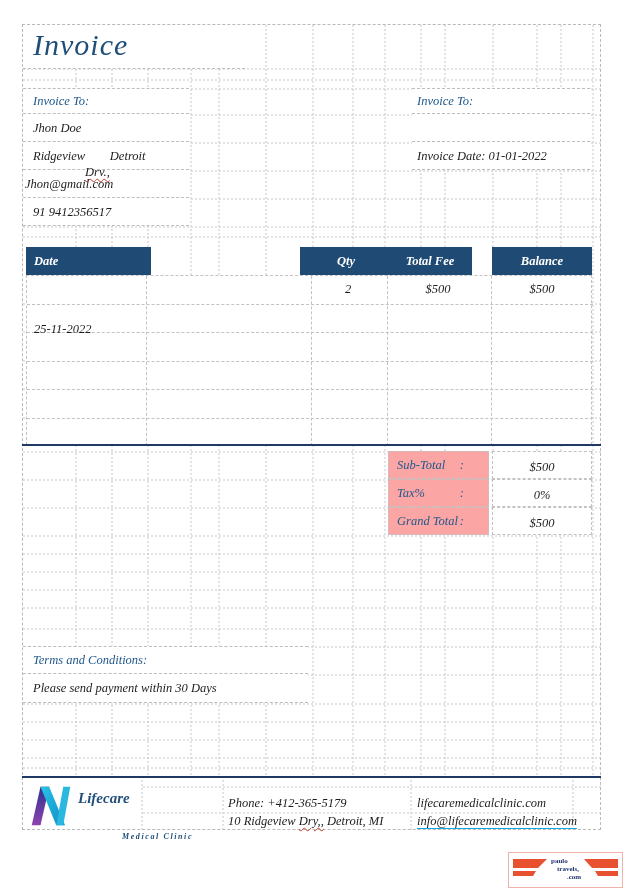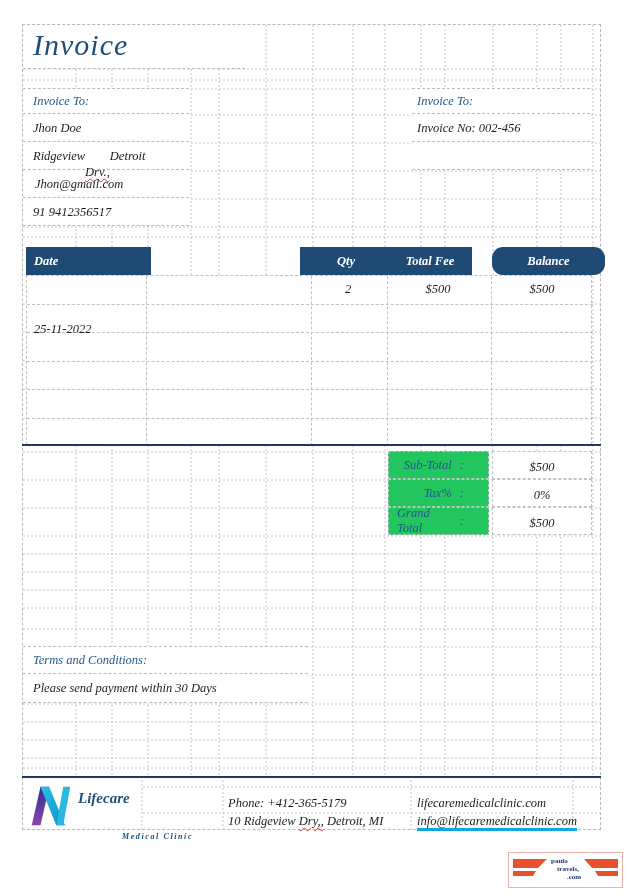--- a/index.html
+++ b/index.html
@@ -27,35 +27,35 @@
       display:flex;align-items:center;justify-content:center;
       font:italic 600 12.5px "Liberation Serif",serif;}
   #items-band{position:absolute;left:26px;top:275px;width:566px;height:170px;background:#fff;
               border:1px dashed #c2c2c2;box-sizing:border-box;z-index:1;}
   .tline-h{position:absolute;left:0;width:566px;height:0;border-top:1px dashed #c2c2c2;}
   .tline-v{position:absolute;top:0;height:170px;width:0;border-left:1px dashed #c2c2c2;}
   .td{position:absolute;top:275px;height:28px;z-index:2;display:flex;align-items:center;justify-content:center;
       font:italic 12.5px "Liberation Serif",serif;color:#1c1c1c;}
   .rule{position:absolute;left:22px;width:579px;height:2px;background:#1f3864;z-index:3;}
   
-  .tot-label{position:absolute;left:388px;width:101px;height:28px;background:#22c55e;z-index:2;
+  .tot-label{position:absolute;left:388px;width:101px;height:28px;background:#fca5a5;z-index:2;
              border:1px dashed #c2c2c2;box-sizing:border-box;display:flex;align-items:center;
-             justify-content:flex-end;padding:0 24px 0 8px;
-             font:italic 12.5px "Liberation Serif",serif;color:#21588c;gap:8px;}
+             justify-content:space-between;padding:0 24px 0 8px;
+             font:italic 12.5px "Liberation Serif",serif;color:#21588c;}
   .tot-value{position:absolute;left:492px;width:100px;height:28px;background:#fff;z-index:2;
              border:1px dashed #c2c2c2;box-sizing:border-box;display:flex;align-items:flex-end;
              justify-content:center;padding-bottom:3px;
              font:italic 12.5px "Liberation Serif",serif;color:#1c1c1c;}
   
   #logo-cell{position:absolute;left:23px;top:779px;width:118px;height:50px;background:#fff;z-index:1;}
   .brand-name{position:absolute;left:78px;top:790px;z-index:2;
               font:italic 700 15px "Liberation Serif",serif;color:#1f4e79;}
   .brand-tag{position:absolute;left:78px;top:832px;z-index:2;letter-spacing:1.6px;
              font:italic 700 8px "Liberation Serif",serif;color:#1f4e79;margin-left:44px;}
-  .email-link{border-bottom:3px solid #0ea5e9;}
+  .email-link{border-bottom:1px solid #0ea5e9;}
   
   #stamp{position:absolute;left:508px;top:852px;width:115px;height:36px;background:#fff;
          border:1px solid #f0b2a8;box-sizing:border-box;z-index:2;}
   .stamp-text{position:absolute;z-index:2;font:700 7px "Liberation Serif",serif;color:#23356e;line-height:8px;}
 </style>
 </head>
 <body>
 
 <div id="stage">
 
@@ -128,33 +128,33 @@
   <div class="info-cell" style="left:23px;top:142px;width:166px;height:28px;"></div>
   <div class="info-cell" style="left:23px;top:170px;width:166px;height:28px;"></div>
   <div class="info-cell" style="left:23px;top:198px;width:166px;height:28px;"></div>
   <div class="cell blue info-text" style="left:33px;top:88px;height:26px;">Invoice To:</div>
   <div class="cell info-text" style="left:33px;top:114px;height:28px;">Jhon Doe</div>
   <div class="cell info-text" style="left:33px;top:142px;height:28px;">
       <span>Ridgeview </span>
       <span class="wavy">Drv.,</span>
       <span> Detroit</span>
     </div>
-  <div class="cell info-text" style="left:35px;top:170px;height:28px;">Jhon@gmail.com</div>
+  <div class="cell info-text" style="left:25px;top:170px;height:28px;">Jhon@gmail.com</div>
   <div class="cell info-text" style="left:33px;top:198px;height:28px;">91 9412356517</div>
 
   <div class="info-cell" style="left:412px;top:88px;width:178px;height:26px;border-top:1px dashed #bdbdbd;"></div>
   <div class="info-cell" style="left:412px;top:114px;width:178px;height:28px;"></div>
   <div class="info-cell" style="left:412px;top:142px;width:178px;height:28px;"></div>
   <div class="cell blue info-text" style="left:417px;top:88px;height:26px;">Invoice To:</div>
-  <div class="cell info-text" style="left:417px;top:114px;height:28px;">Invoice No: 002-456</div>
+  <div class="cell info-text" style="left:417px;top:142px;height:28px;">Invoice Date: 01-01-2022</div>
 
   <div class="th" style="left:26px;width:117px;justify-content:flex-start;padding-left:8px;">Date</div>
   <div class="th" style="left:300px;width:92px;">Qty</div>
   <div class="th" style="left:388px;width:84px;">Total Fee</div>
-  <div class="th" style="left:492px;width:113px;border-radius:11px;">Balance</div>
+  <div class="th" style="left:492px;width:100px;">Balance</div>
 
   <div id="items-band">
     <div class="tline-h" style="top:28px;"></div>
       <div class="tline-h" style="top:56px;"></div>
     <div class="tline-h" style="top:85px;"></div>
       <div class="tline-h" style="top:113px;"></div>
     <div class="tline-h" style="top:142px;"></div>
     <div class="tline-v" style="left:119px;"></div>
       <div class="tline-v" style="left:284px;"></div>
     <div class="tline-v" style="left:360px;"></div>

